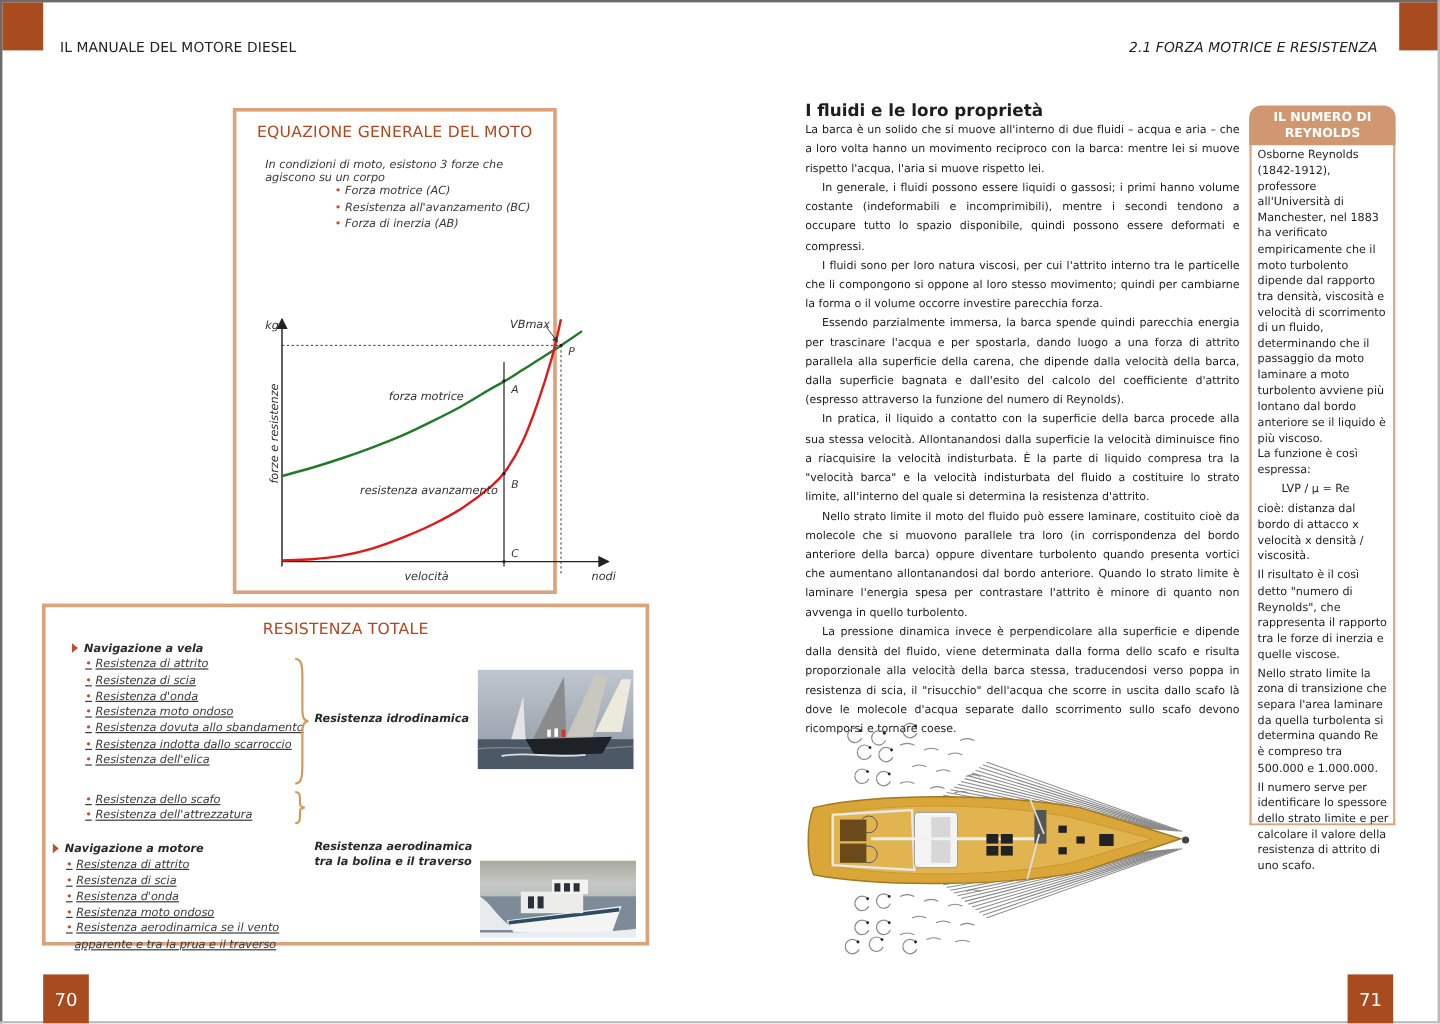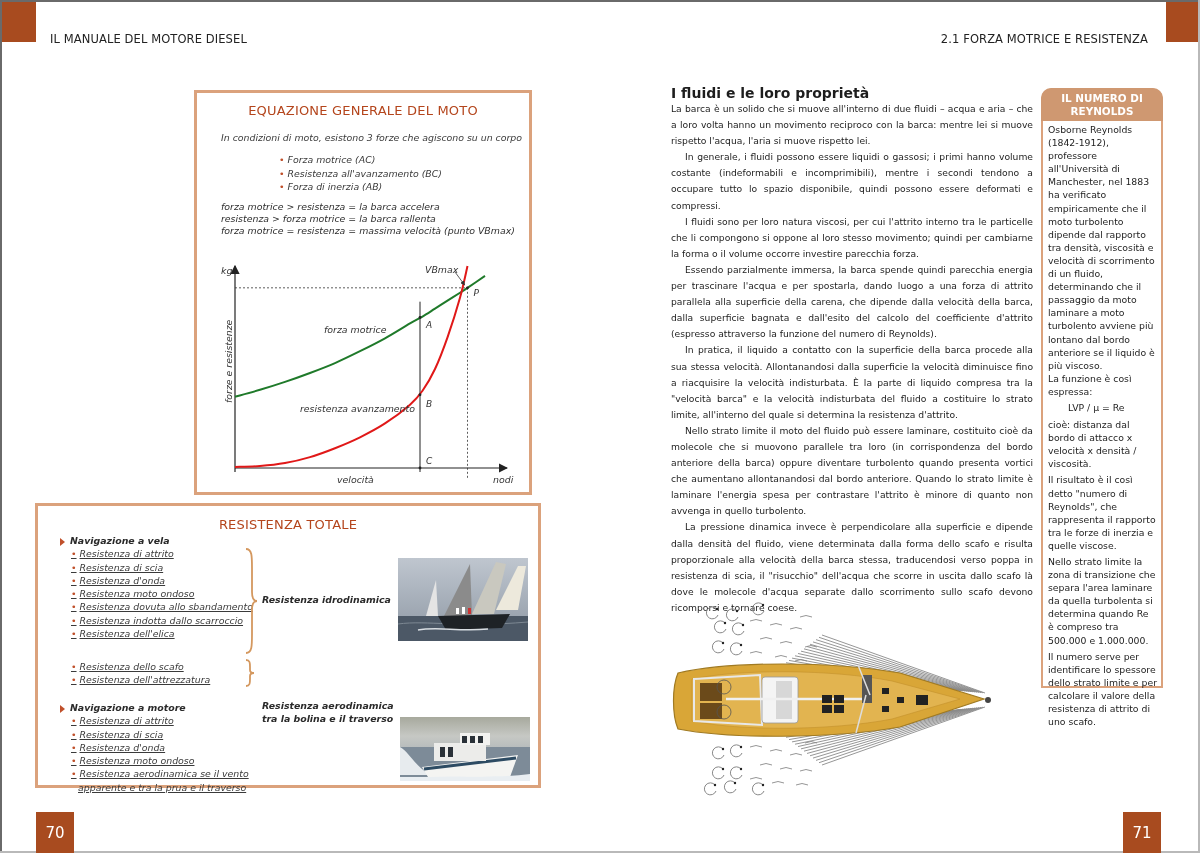--- a/index.html
+++ b/index.html
@@ -68,35 +68,30 @@
 <body>
 
 <div class="spread-border-top"></div>
 <div class="spread-border-left"></div>
 <div class="spread-border-right"></div>
 <div class="spread-border-bottom"></div>
 
 <div class="tab-marker" style="left:2px;top:2px;width:34px;height:40px;"></div>
 <div class="running-head" style="left:50px;">IL MANUALE DEL MOTORE DIESEL</div>
 <div class="tab-marker" style="left:1166px;top:2px;width:32px;height:40px;"></div>
-<div class="running-head" style="right:52px;">2.1 FORZA MOTRICE E RESISTENZA</div>
-
-<div class="box" style="left:194px;top:90px;width:338px;height:405px;padding-left:40px;">
+<div class="running-head" style="right:52px;font-style:italic;">2.1 FORZA MOTRICE E RESISTENZA</div>
+
+<div class="box" style="left:194px;top:90px;width:270px;height:405px;padding-left:40px;">
   <div class="box-title" style="top:10px;">EQUAZIONE GENERALE DEL MOTO</div>
   <div class="eq-intro hand">In condizioni di moto, esistono 3 forze che agiscono su un corpo</div>
   <ul class="eq-bullets hand">
     <li><span class="bul">•</span><span>Forza motrice (AC)</span></li>
     <li><span class="bul">•</span><span>Resistenza all'avanzamento (BC)</span></li>
     <li><span class="bul">•</span><span>Forza di inerzia (AB)</span></li>
   </ul>
-  <div class="eq-rules hand" style="color:#2d2d2d;">
-    <div>forza motrice &gt; resistenza = la barca accelera</div>
-    <div>resistenza &gt; forza motrice = la barca rallenta</div>
-    <div>forza motrice = resistenza = massima velocità (punto VBmax)</div>
-  </div>
 
   <svg class="chart-svg" id="chart" width="332" height="240">
     <defs>
       <marker id="arrowhead" markerWidth="8" markerHeight="8" refX="7" refY="4" orient="auto">
         <path d="M0,0 L8,4 L0,8 Z" fill="#222"></path>
       </marker>
       <marker id="smallarrow" markerWidth="6" markerHeight="6" refX="5" refY="3" orient="auto">
         <path d="M0,0 L6,3 L0,6 Z" fill="#333"></path>
       </marker>
     </defs>
@@ -140,21 +135,21 @@
     <li class="sub-li"><span class="bul">•</span><span>Resistenza dovuta allo sbandamento</span></li>
     <li class="sub-li"><span class="bul">•</span><span>Resistenza indotta dallo scarroccio</span></li>
     <li class="sub-li"><span class="bul">•</span><span>Resistenza dell'elica</span></li>
   </ul>
 
   <ul class="res-list hand" style="left:22px;top:154px;">
     <li class="sub-li"><span class="bul">•</span><span>Resistenza dello scafo</span></li>
     <li class="sub-li"><span class="bul">•</span><span>Resistenza dell'attrezzatura</span></li>
   </ul>
 
-  <ul class="res-list hand" style="left:22px;top:195px;">
+  <ul class="res-list hand" style="left:6px;top:195px;">
     <li class="hand-b"><span class="tri"></span><span>Navigazione a motore</span></li>
     <li class="sub-li"><span class="bul">•</span><span>Resistenza di attrito</span></li>
     <li class="sub-li"><span class="bul">•</span><span>Resistenza di scia</span></li>
     <li class="sub-li"><span class="bul">•</span><span>Resistenza d'onda</span></li>
     <li class="sub-li"><span class="bul">•</span><span>Resistenza moto ondoso</span></li>
     <li class="sub-li"><span class="bul">•</span><span>Resistenza aerodinamica se il vento</span></li>
     <li class="sub-li" style="padding-left:18px;"><span>apparente e tra la prua e il traverso</span></li>
   </ul>
 
   <svg class="brace" style="left:206px;top:42px;" width="14" height="106">

